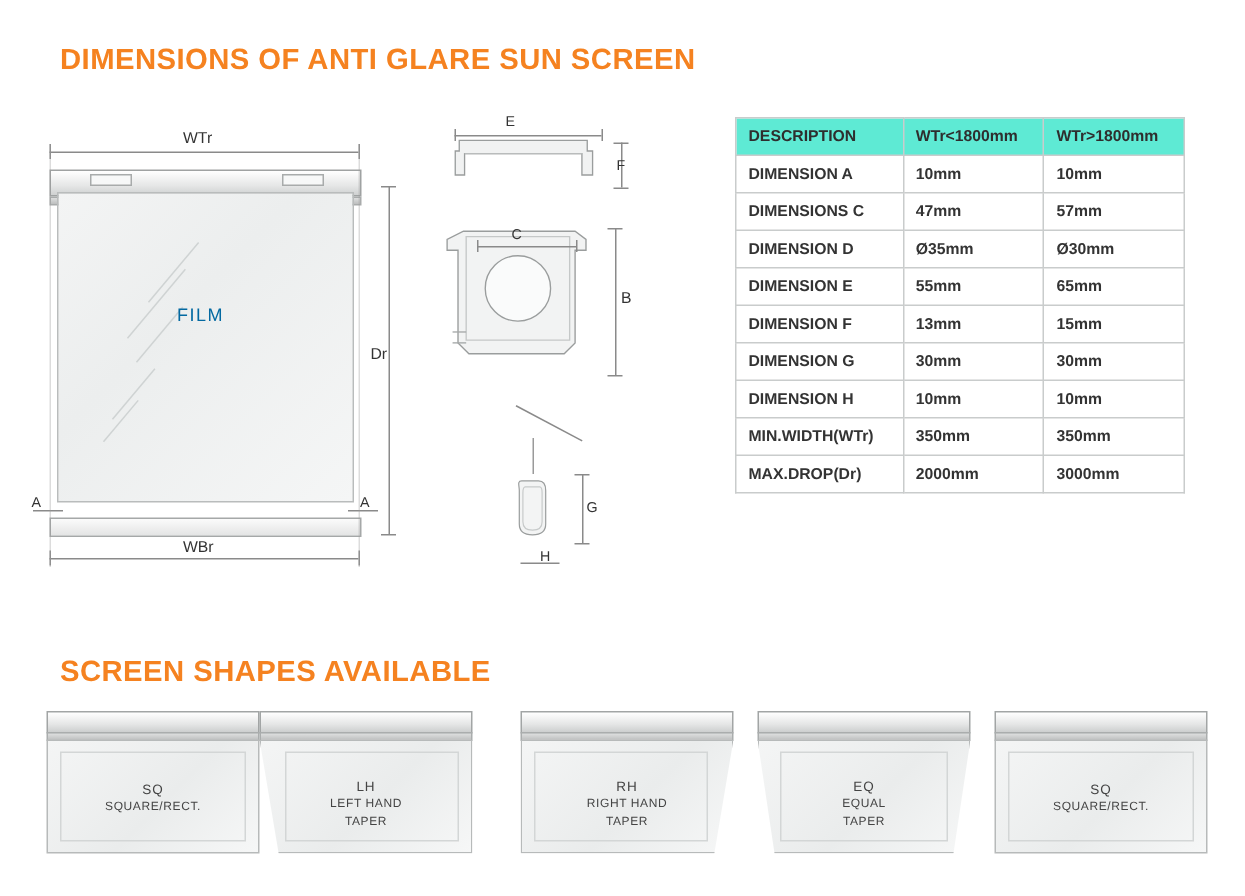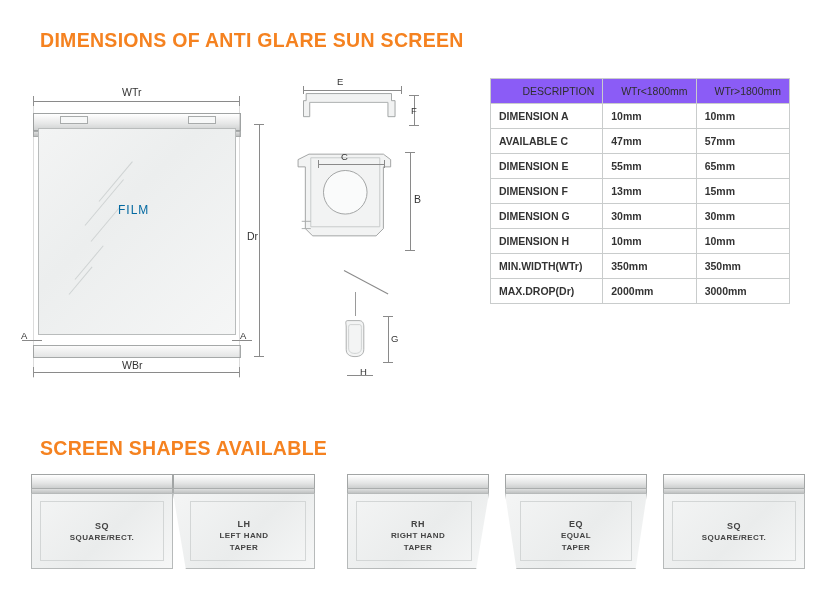--- a/index.html
+++ b/index.html
@@ -95,33 +95,32 @@
   }
   #spec-table th,#spec-table td{
     border:1px solid #c9cccc;
     height:24px;
     padding:0 8px;
     text-align:left;
     font-weight:bold;
     color:#333;
   }
   #spec-table thead th{
-    background:#8b5cf6;
-    font-weight:normal;
+    background:#5eead4;
+    font-weight:bold;
     color:#2e2e2e;
     font-size:10.5px;
-    text-align:right;
   }
   #spec-table td:nth-child(1){width:114px;}
   #spec-table td:nth-child(2),#spec-table th:nth-child(2){width:92px;}
   #spec-table td:nth-child(3),#spec-table th:nth-child(3){width:92px;}
 
   
   #shapes-row{
-    position:absolute;left:0;top:466px;width:830px;height:120px;font-weight:bold;
+    position:absolute;left:0;top:466px;width:830px;height:120px;
   }
   .shape-cell{
     position:absolute;top:0;width:152px;height:110px;
   }
   .shape-head{
     position:absolute;left:5px;top:8px;width:140px;height:13px;
     background:linear-gradient(#ffffff,#e5e6e6 60%,#cdcfcf);
     border:1px solid #a2a5a5;
   }
   .shape-head2{
@@ -254,23 +253,28 @@
       <th>WTr&gt;1800mm</th>
     </tr>
   </thead>
   <tbody>
     <tr>
       <td>DIMENSION A</td>
       <td>10mm</td>
       <td>10mm</td>
     </tr>
     <tr>
-      <td>AVAILABLE C</td>
+      <td>DIMENSIONS C</td>
       <td>47mm</td>
       <td>57mm</td>
+    </tr>
+    <tr>
+      <td>DIMENSION D</td>
+      <td>Ø35mm</td>
+      <td>Ø30mm</td>
     </tr>
     <tr>
       <td>DIMENSION E</td>
       <td>55mm</td>
       <td>65mm</td>
     </tr>
     <tr>
       <td>DIMENSION F</td>
       <td>13mm</td>
       <td>15mm</td>

